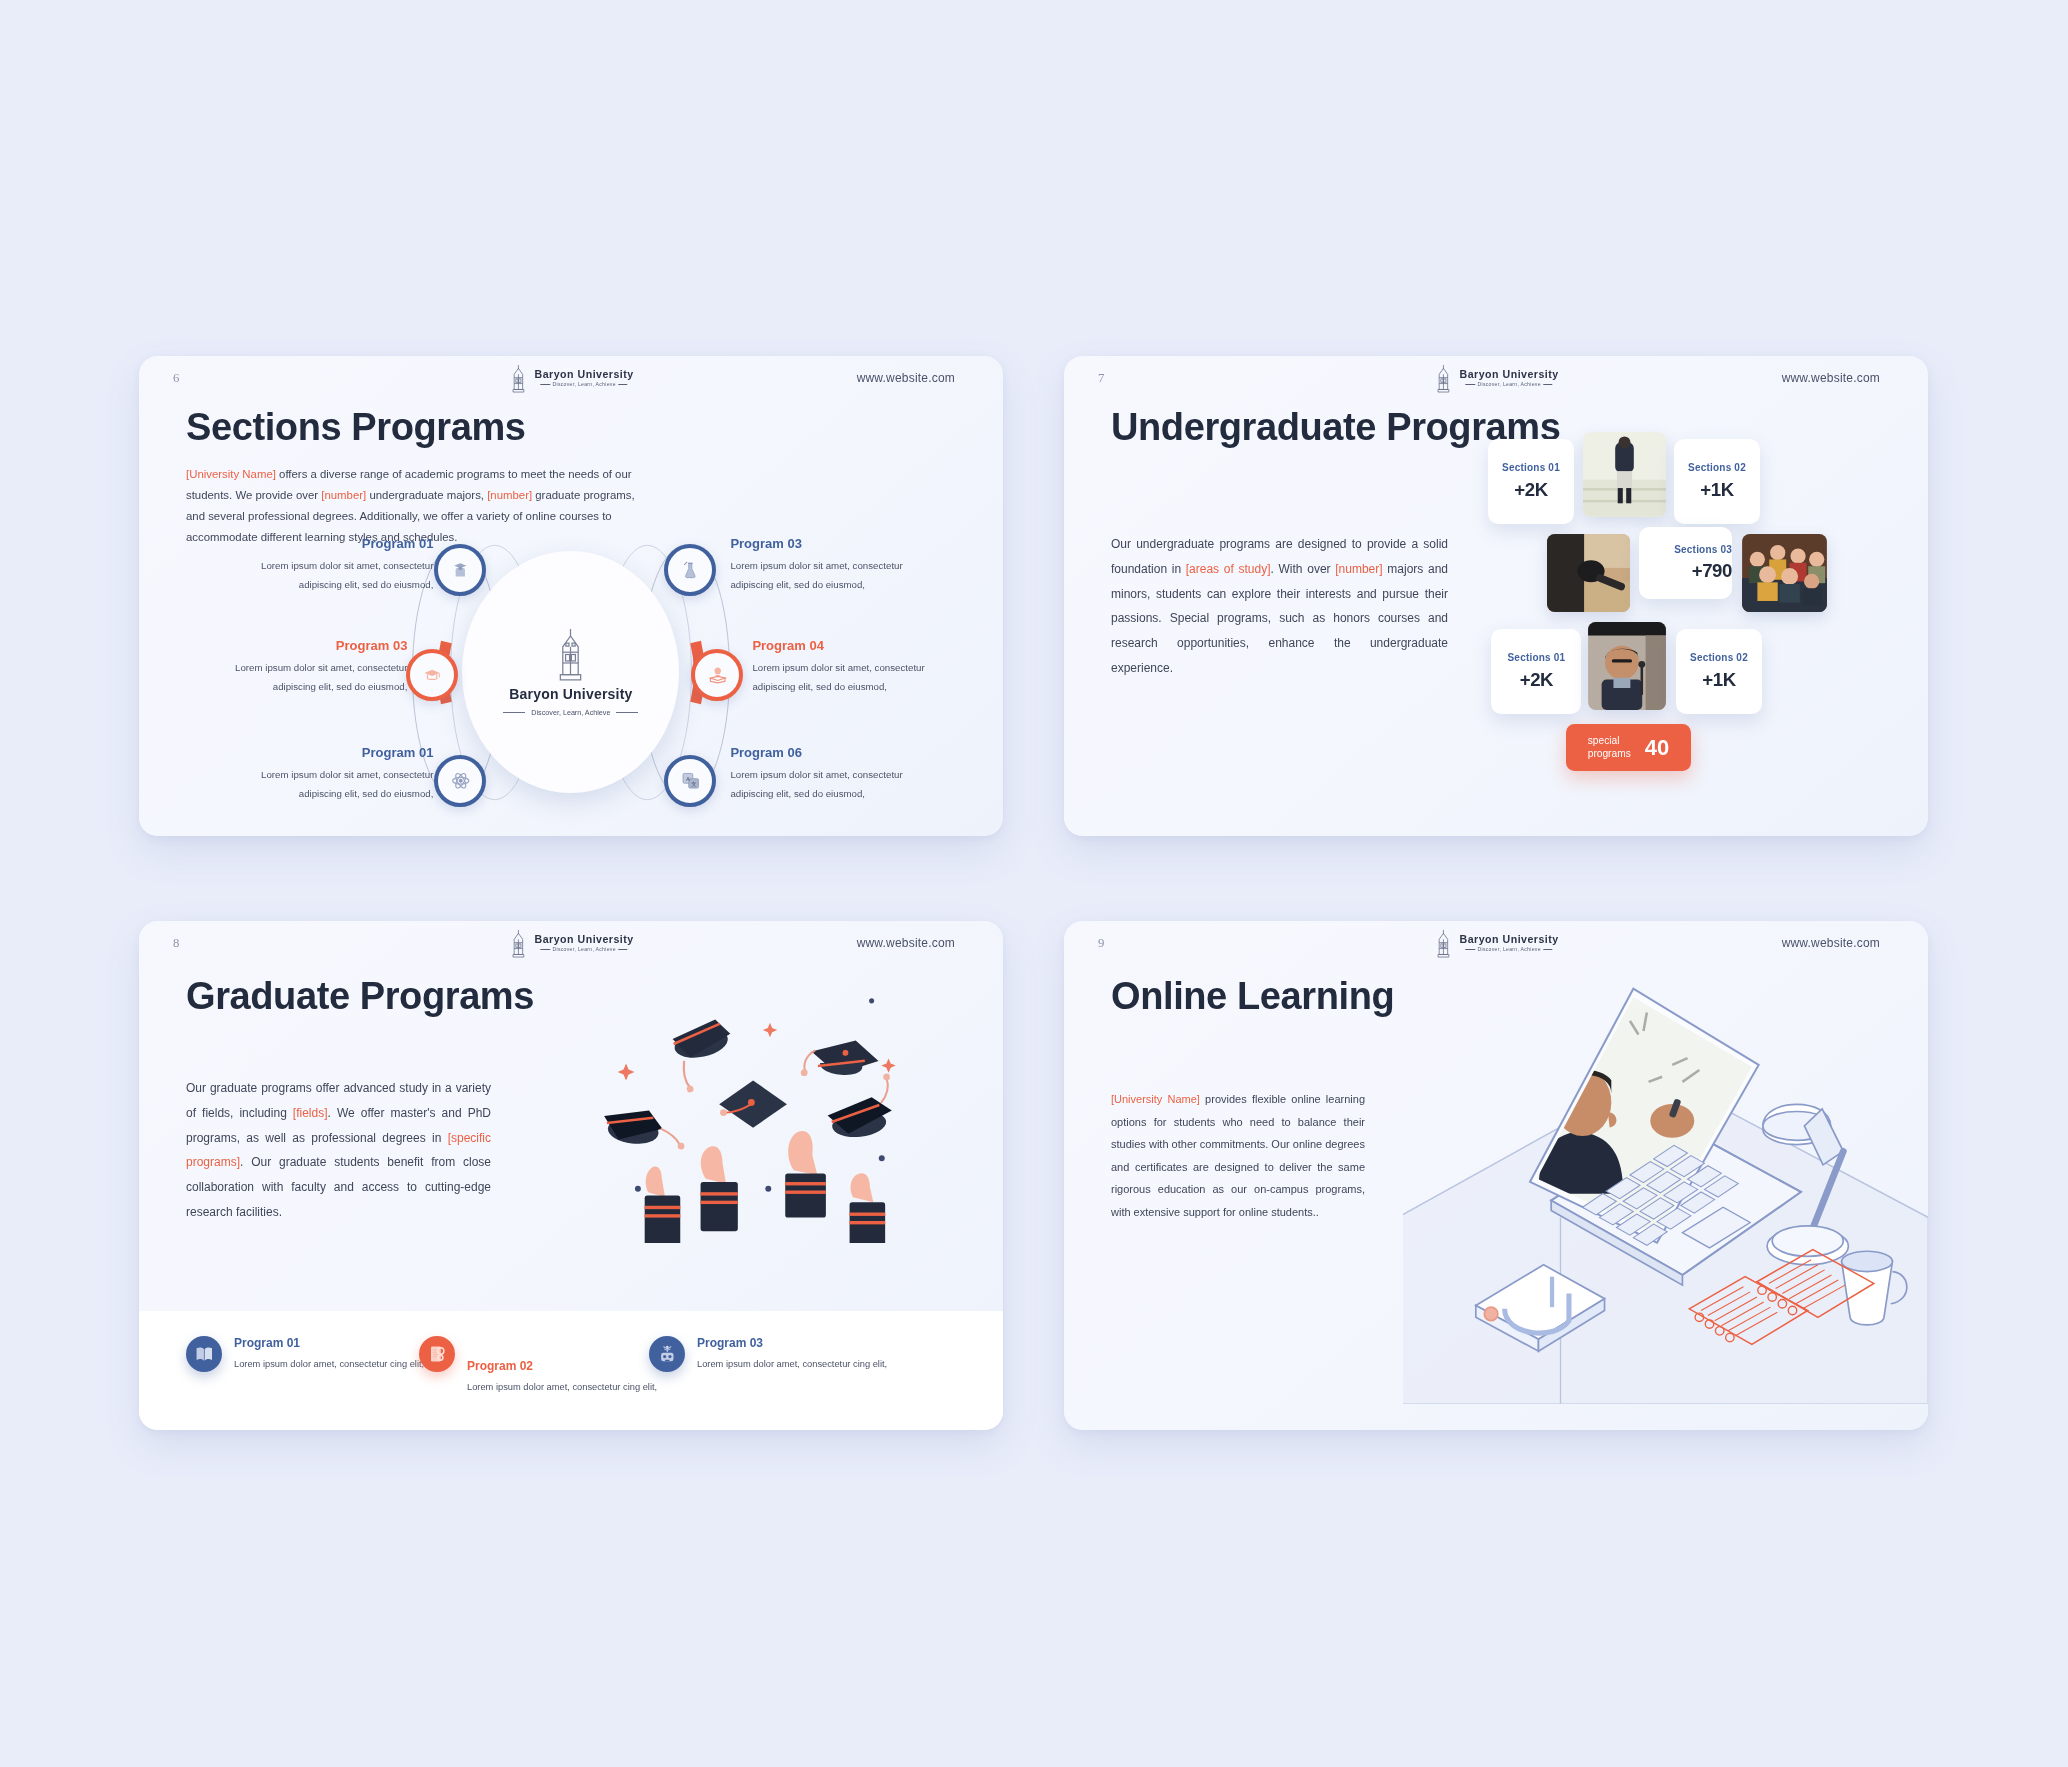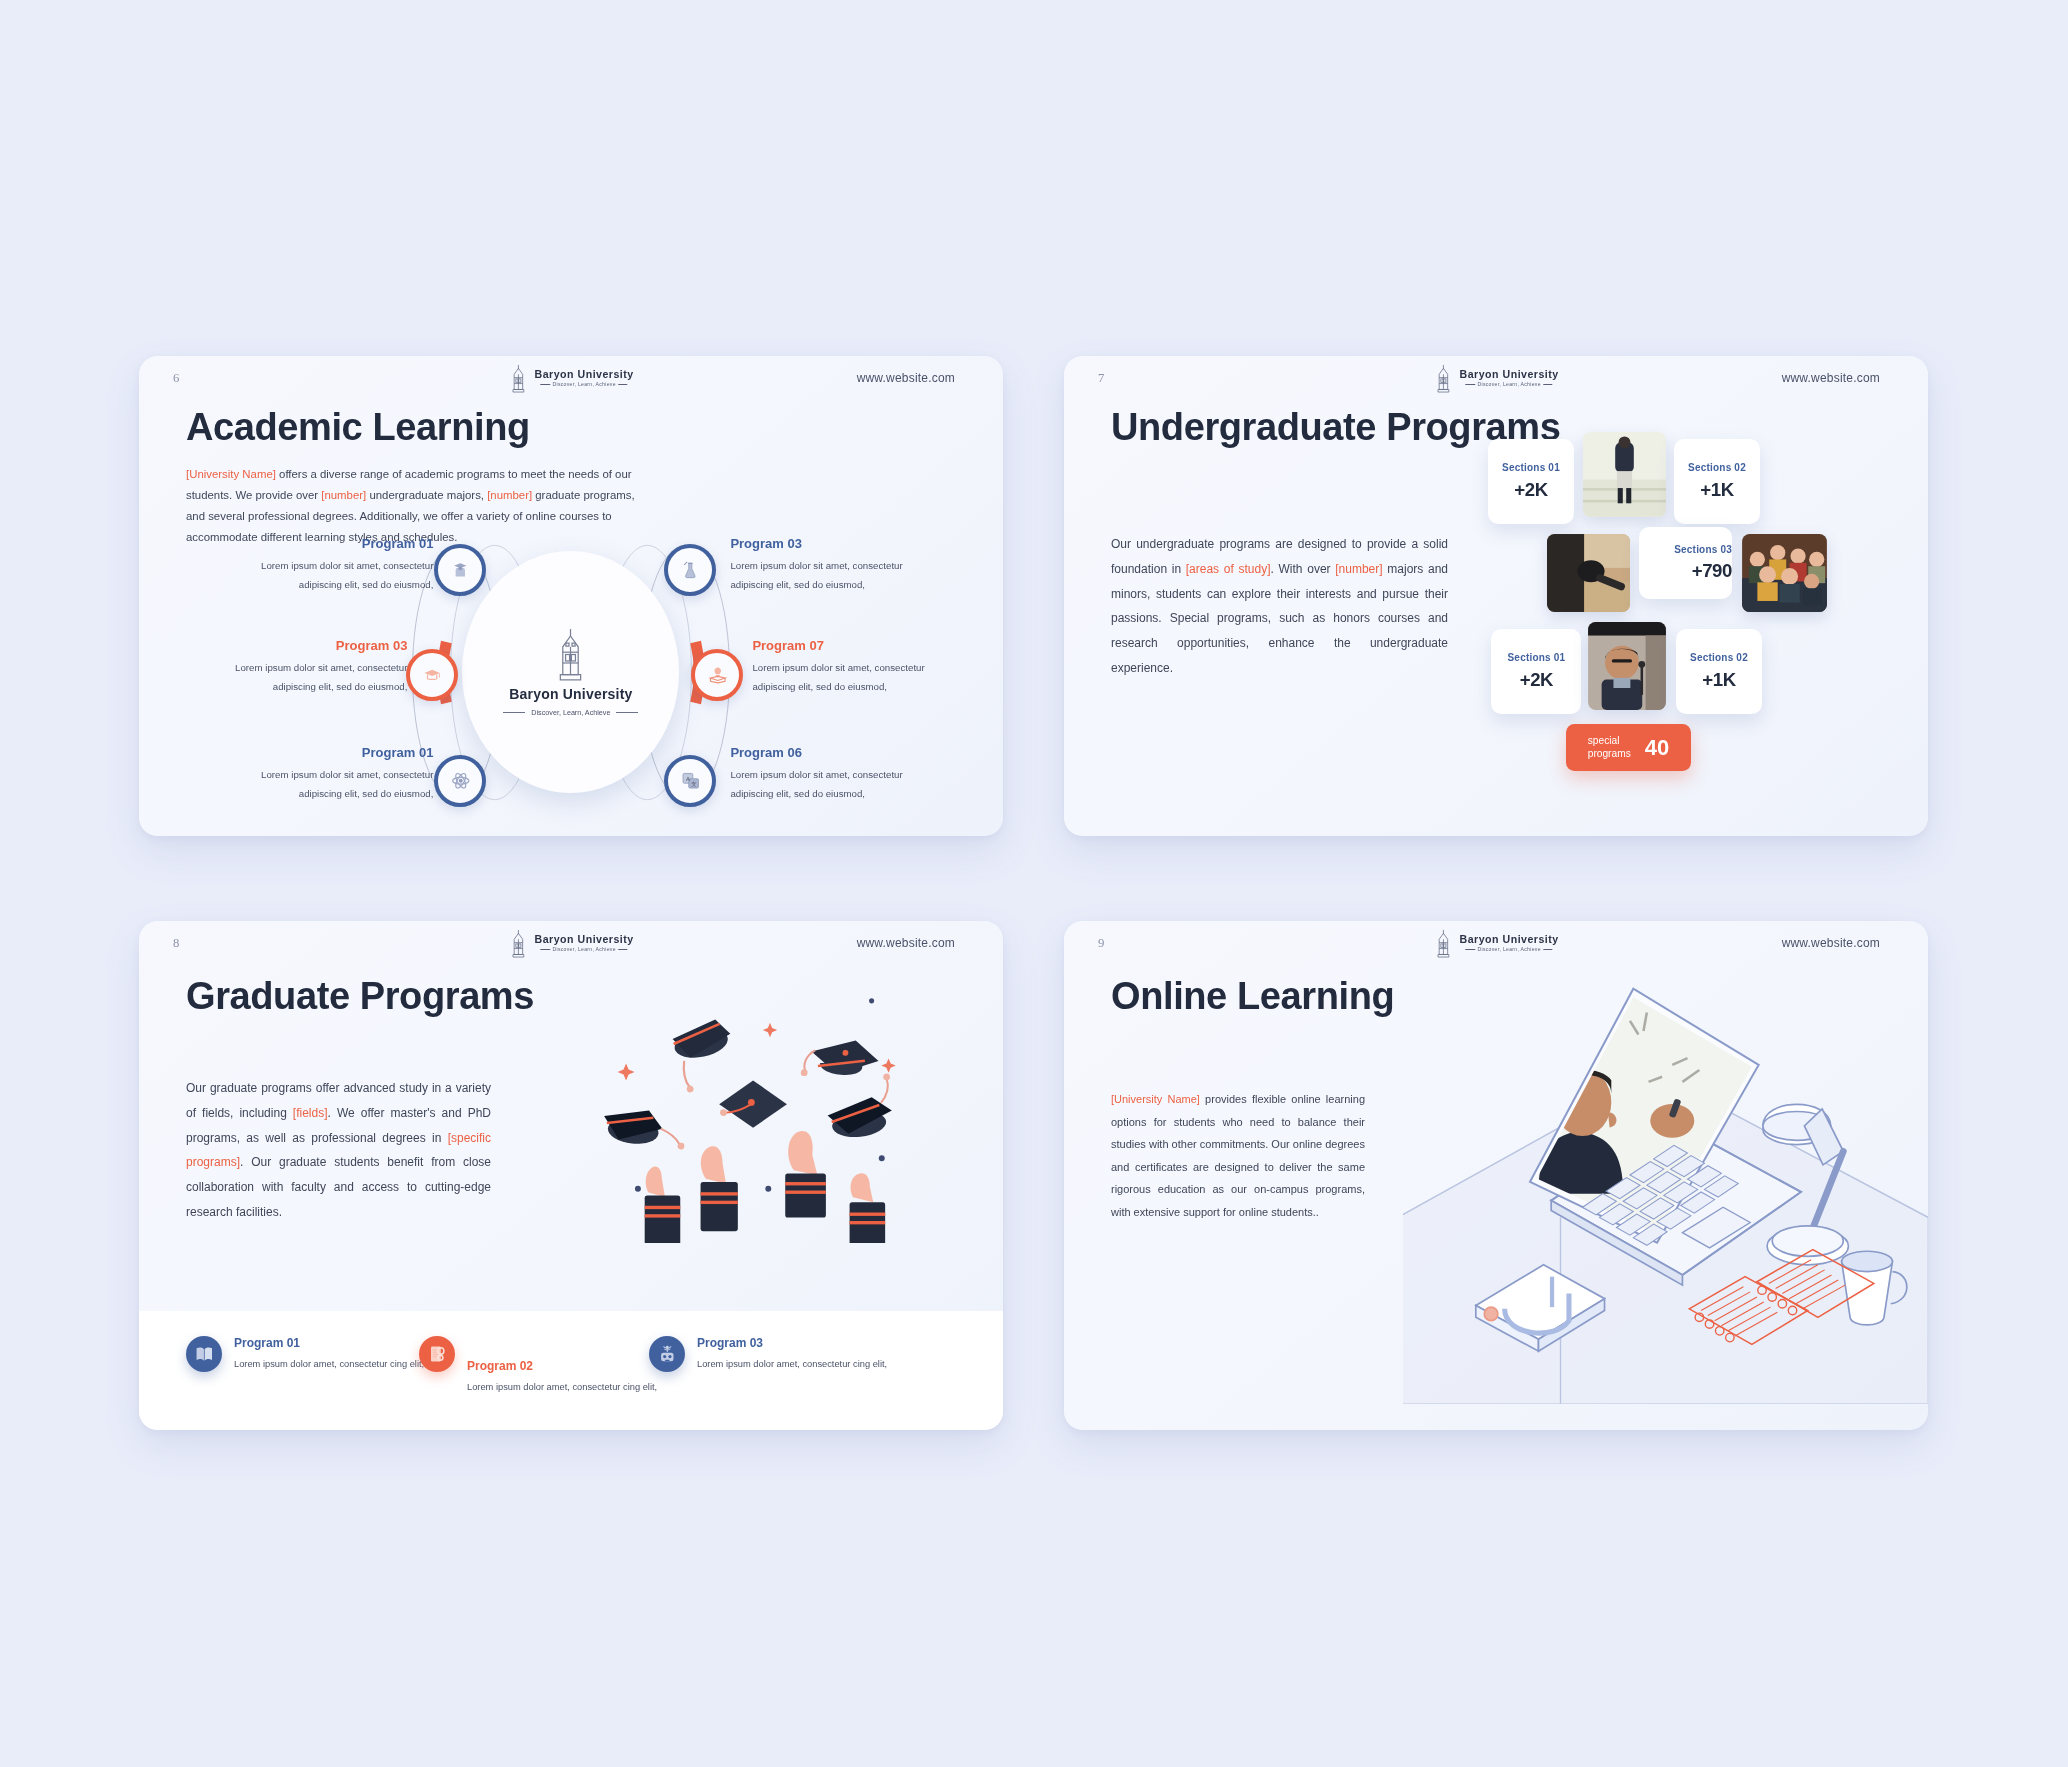--- a/index.html
+++ b/index.html
@@ -133,21 +133,21 @@
           <span class="brand-tag">
               <i></i>
               <span>Discover, Learn, Achieve</span>
               <i></i>
             </span>
         </div>
       </div>
       <div class="url">www.website.com</div>
     </div>
 
-    <div class="title">Academic Learning</div>
+    <div class="title">Sections Programs</div>
     <div class="intro"><span class="hl">[University Name]</span><span> offers a diverse range of academic programs to meet the needs of our students. We provide over </span><span class="hl">[number]</span><span> undergraduate majors, </span><span class="hl">[number]</span><span> graduate programs, and several professional degrees. Additionally, we offer a variety of online courses to accommodate different learning styles and schedules.</span></div>
 
     <div class="diagram">
 
       <svg width="814" height="263" style="position:absolute;left:0;top:0;" viewBox="0 0 960 310">
         <ellipse cx="345" cy="155" rx="52" ry="150" fill="none" stroke="#b3b9cc" stroke-width="1"></ellipse>
         <ellipse cx="390" cy="155" rx="52" ry="150" fill="none" stroke="#c6ccdc" stroke-width="1"></ellipse>
         <ellipse cx="615" cy="155" rx="52" ry="150" fill="none" stroke="#b3b9cc" stroke-width="1"></ellipse>
         <ellipse cx="570" cy="155" rx="52" ry="150" fill="none" stroke="#c6ccdc" stroke-width="1"></ellipse>
 
@@ -244,21 +244,21 @@
       </div>
       <div class="prog-block left" style="left:53px;top:204px;">
         <div class="pname">Program 01</div>
         <div class="pdesc">Lorem ipsum dolor sit amet, consectetur adipiscing elit, sed do eiusmod,</div>
       </div>
       <div class="prog-block right" style="left:566px;top:-5.1px;">
         <div class="pname">Program 03</div>
         <div class="pdesc">Lorem ipsum dolor sit amet, consectetur adipiscing elit, sed do eiusmod,</div>
       </div>
       <div class="prog-block right orange" style="left:588px;top:97px;">
-        <div class="pname">Program 07</div>
+        <div class="pname">Program 04</div>
         <div class="pdesc">Lorem ipsum dolor sit amet, consectetur adipiscing elit, sed do eiusmod,</div>
       </div>
       <div class="prog-block right" style="left:566px;top:204px;">
         <div class="pname">Program 06</div>
         <div class="pdesc">Lorem ipsum dolor sit amet, consectetur adipiscing elit, sed do eiusmod,</div>
       </div>
     </div>
   </div>
 
   <div class="slide" id="slide7">

